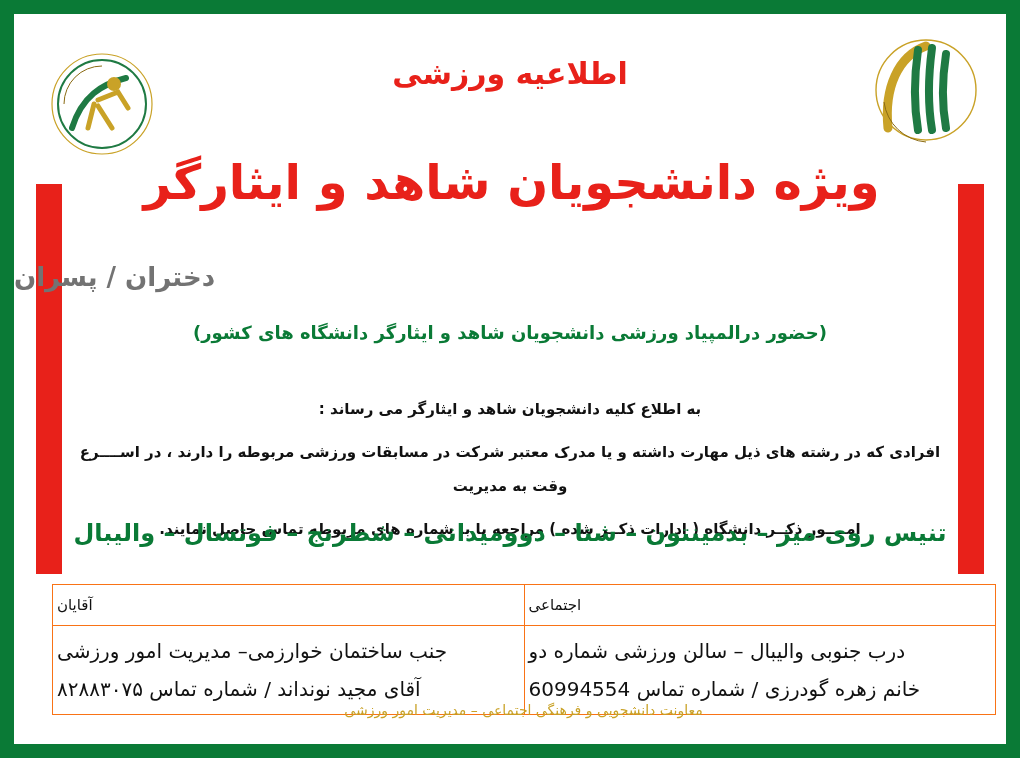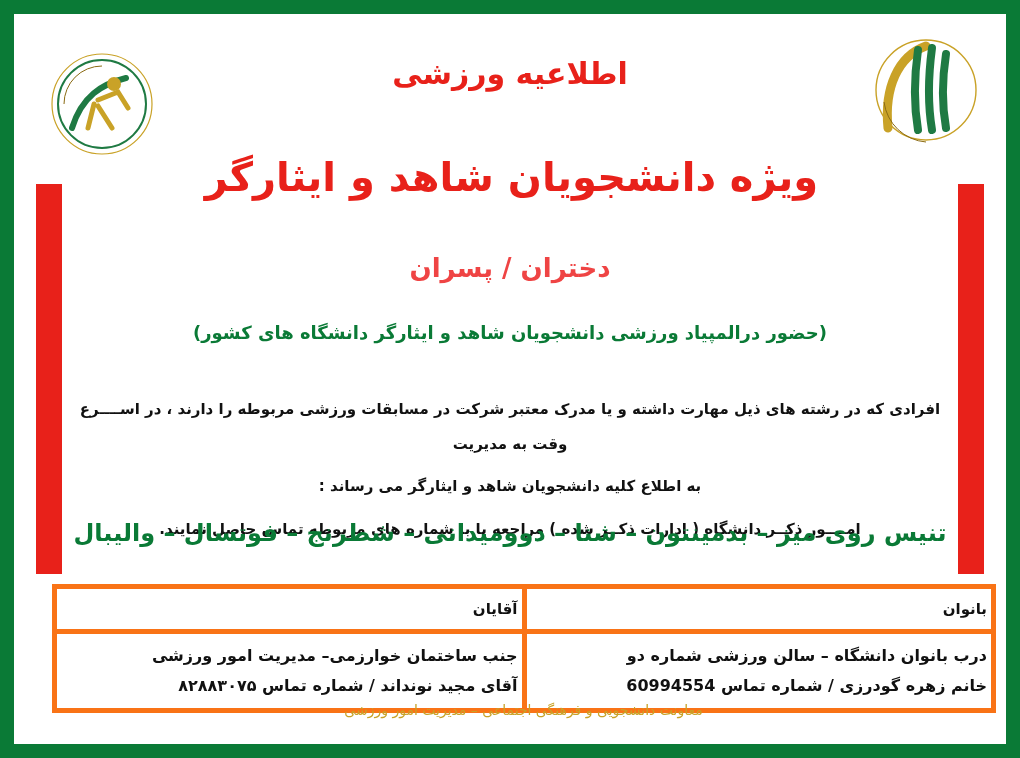--- a/index.html
+++ b/index.html
@@ -64,31 +64,31 @@
     font-size: 30px;
     font-weight: bold;
   }
   .title {
     position: absolute;
     top: 140px;
     left: 3px;
     right: 0;
     text-align: center;
     color: #e8211a;
-    font-size: 40px;
+    font-size: 48px;
     font-weight: bold;
     letter-spacing: 0px;
   }
   .subtitle {
     position: absolute;
-    top: 239px;
-    left: 0;
-    right: 0;
-    text-align: center;
-    color: #ef4444;
+    top: 248px;
+    left: 0;
+    right: 0;
+    text-align: left;
+    color: #737373;
     font-size: 26px;
     font-weight: bold;
   }
   .subtitle2 {
     position: absolute;
     top: 308px;
     left: 0;
     right: 0;
     text-align: center;
     color: #0a7a36;
@@ -123,32 +123,32 @@
   table.contacts {
     position: absolute;
     top: 570px;
     left: 38px;
     width: 944px;
     border-collapse: collapse;
     table-layout: fixed;
   }
   table.contacts th,
   table.contacts td {
-    border: 5px solid #f97316;
-    text-align: right;
+    border: 1px solid #f97316;
+    text-align: left;
     color: #111111;
-    font-weight: bold;
+    font-weight: normal;
     padding: 6px 4px;
   }
   table.contacts th {
     font-size: 15px;
     height: 28px;
   }
   table.contacts td {
-    font-size: 16px;
+    font-size: 20px;
     line-height: 1.9;
     height: 62px;
   }
   .footer {
     position: absolute;
     top: 688px;
     left: 0;
     right: 0;
     text-align: center;
     color: #c9a227;
@@ -190,38 +190,38 @@
 
     <div class="headline">اطلاعیه ورزشی</div>
 
     <div class="title">ویژه دانشجویان شاهد و ایثارگر</div>
 
     <div class="subtitle">دختران / پسران</div>
 
     <div class="subtitle2">(حضور درالمپیاد ورزشی دانشجویان شاهد و ایثارگر دانشگاه های کشور)</div>
 
     <div class="body-block">
+      <p>به اطلاع کلیه دانشجویان شاهد و ایثارگر می رساند :</p>
       <p>افرادی که در رشته های ذیل مهارت داشته و یا مدرک معتبر شرکت در مسابقات ورزشی مربوطه را دارند ، در اســــرع وقت به مدیریت</p>
-      <p>به اطلاع کلیه دانشجویان شاهد و ایثارگر می رساند :</p>
       <p>امــــور ذکــر دانشگاه ( ادارات ذکــر شده ) مراجعه یا با شماره های مربوطه تماس حاصل نمایند.</p>
     </div>
 
     <div class="sports">تنیس روی میز – بدمینتون – شنا – دوومیدانی – شطرنج – فوتسال – والیبال</div>
 
     <table class="contacts">
       <thead>
         <tr>
-          <th>بانوان</th>
+          <th>اجتماعی</th>
           <th>آقایان</th>
         </tr>
       </thead>
       <tbody>
         <tr>
           <td>
-            <div>درب بانوان دانشگاه – سالن ورزشی شماره دو</div>
+            <div>درب جنوبی والیبال – سالن ورزشی شماره دو</div>
             <div>خانم زهره گودرزی / شماره تماس 60994554</div>
           </td>
           <td>
             <div>جنب ساختمان خوارزمی– مدیریت امور ورزشی</div>
             <div>آقای مجید نونداند / شماره تماس ۸۲۸۸۳۰۷۵</div>
           </td>
         </tr>
       </tbody>
     </table>
 

